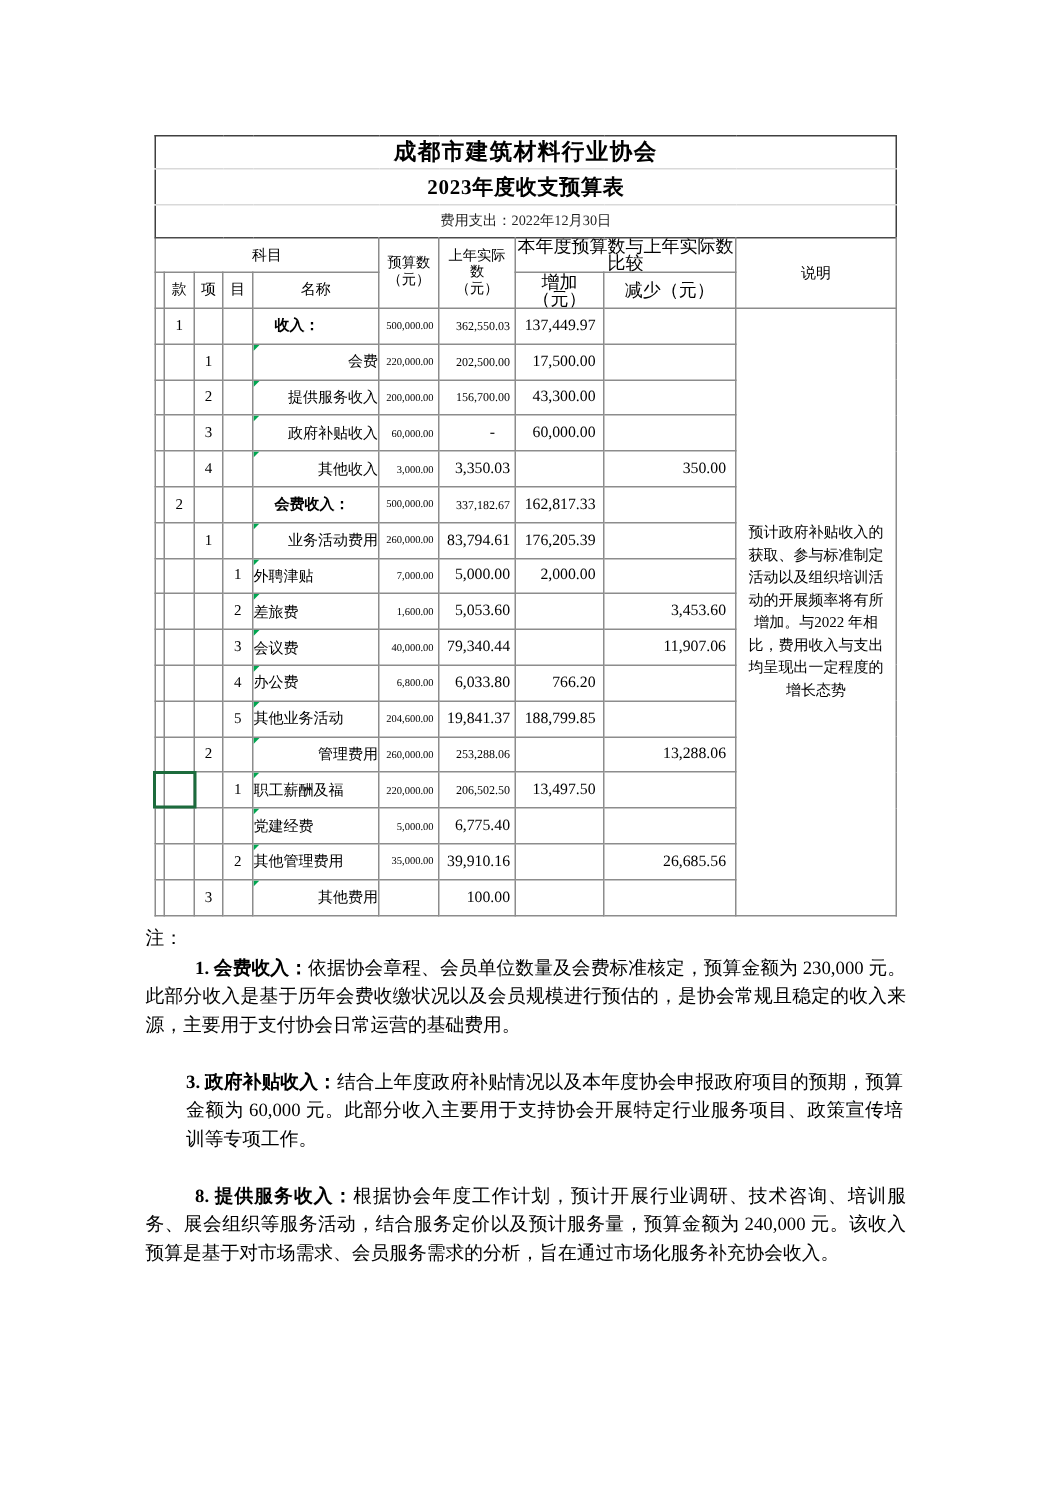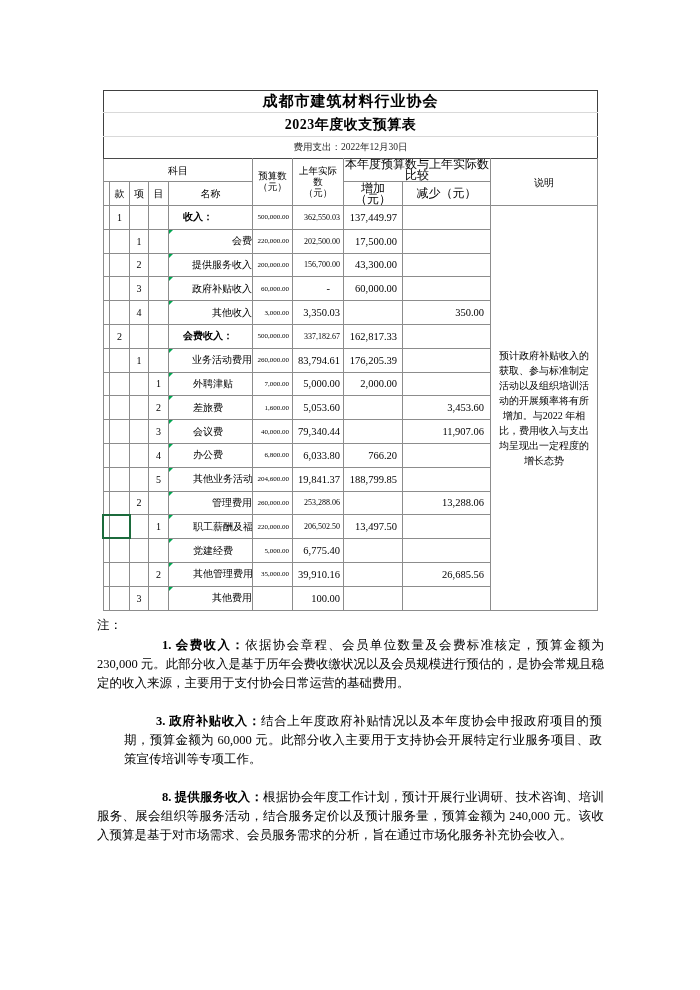--- a/index.html
+++ b/index.html
@@ -25,42 +25,42 @@
   tr.t3 td{font-size:9.5px;color:#1f1f1f;border-bottom:none;}
   tr.h1 th{border-top:1.5px solid #4a4a4a;}
   th{text-align:center;line-height:11px;}
   th.wrap{white-space:pre-line;font-size:9.5px;}
   th.cmp{font-size:12px;}
   
   td.kxm{text-align:center;font-size:10px;}
   td.name{position:relative;text-align:left;white-space:nowrap;font-size:10px;}
   td.name.ind0{padding-left:14px;font-weight:bold;}
   td.name.ind1{padding-left:12px;text-align:right;}
-  td.name.ind2{padding-left:24px;margin-top:17px;}
+  td.name.ind2{margin-top:17px;}
   .tri{position:absolute;left:0;top:0;width:0;height:0;
        border-top:4px solid var(--tri);border-right:4px solid transparent;}
   td.num{text-align:right;}
   td.budget{font-size:7px;padding-right:3px;}
   td.prev{font-size:10.5px;padding-right:3px;}
   td.prev.sm{font-size:8px;}
   td.prev.dash{padding-right:13px;}
   td.inc{font-size:10.5px;padding-right:5px;margin-left:16px;}
   td.dec{font-size:10.5px;padding-right:6px;}
   td.remark{font-size:10px;line-height:15px;text-align:center;
             padding:2px 5px;white-space:normal;}
   
   .sel-box{position:absolute;left:-1px;top:424px;width:29px;height:25px;
            border:2px solid var(--sel);pointer-events:none;}
   
   .notes{position:absolute;left:97px;top:616px;width:507px;
          font-size:12.5px;line-height:19px;}
   .note-label{margin-bottom:1px;}
   p.note{text-align:justify;text-indent:33px;margin:0 0 19px 0;}
   p.note.block-indent{text-indent:0;margin-left:27px;margin-right:2px;}
-  p.note b{font-weight:bold;margin-left:32px;}
+  p.note b{font-weight:bold;}
 </style>
 </head>
 <body>
 
 <div class="page">
 
   <div class="table-wrap">
     <table>
       <colgroup>
         <col style="width:6px">

